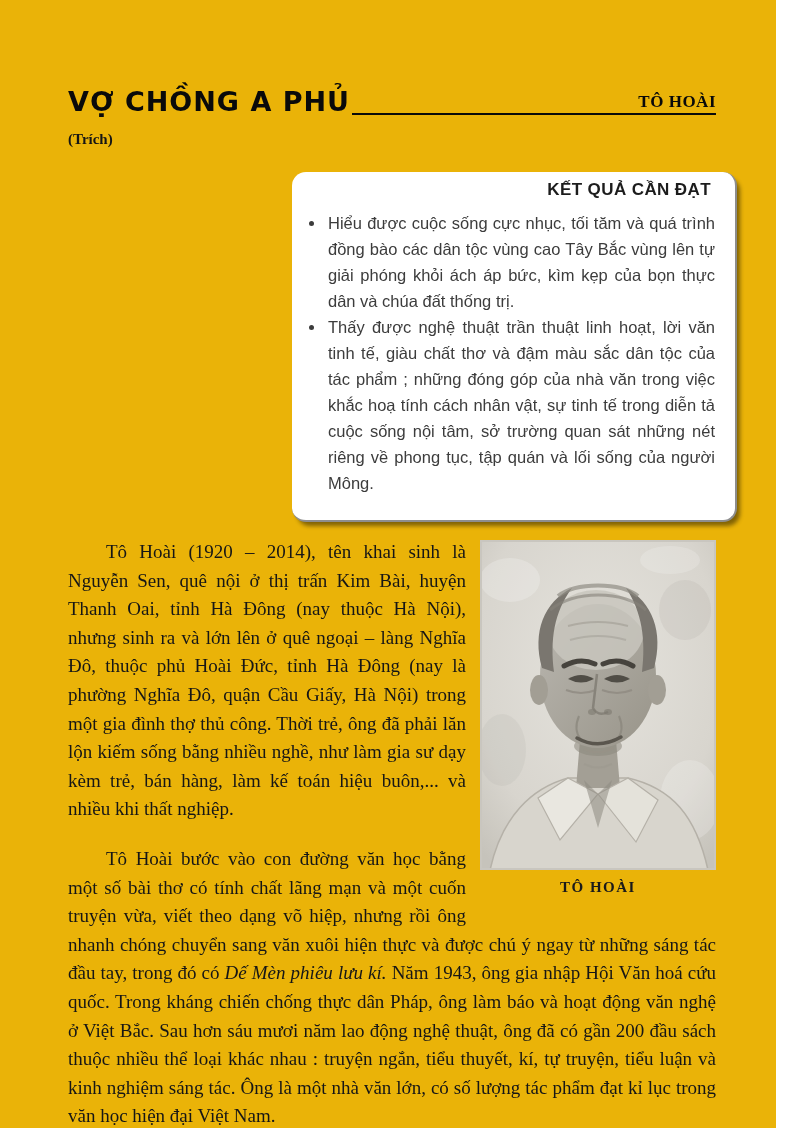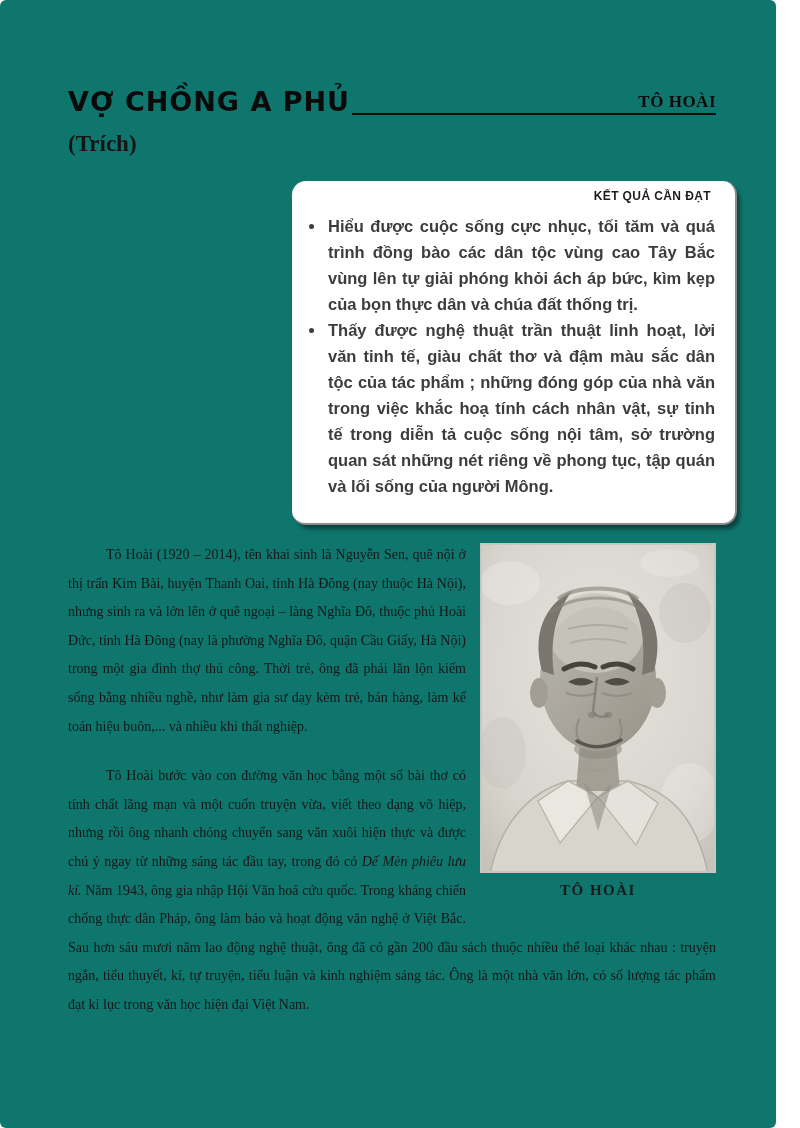--- a/index.html
+++ b/index.html
@@ -1,73 +1,73 @@
 <!DOCTYPE html>
 <html lang="vi"><head>
 <meta charset="utf-8">
 <style>
   html,body{margin:0;padding:0;background:#ffffff;}
   .page{
-    width:776px;height:1128px;background:#0f766e;box-sizing:border-box;
+    width:776px;height:1128px;background:#eab308;box-sizing:border-box;
     padding:88px 60px 0 68px;position:relative;overflow:hidden;
-    font-family:"Liberation Serif",serif;color:#151515;border-radius:6px;
+    font-family:"Liberation Serif",serif;color:#151515;
   }
   
   .title-row{display:flex;align-items:flex-end;}
   .doc-title{
     margin:0;font-family:"DejaVu Sans",sans-serif;font-weight:bold;
     font-size:27px;letter-spacing:1px;color:#0a0a0a;line-height:1;
     white-space:nowrap;
   }
   .title-rule{
     flex:1;display:flex;justify-content:flex-end;align-items:flex-end;
     border-bottom:2.5px solid #0a0a0a;padding-bottom:3px;margin-left:2px;
   }
   .doc-author{
     font-family:"Liberation Serif",serif;font-weight:bold;font-size:17px;
     letter-spacing:0.5px;color:#0a0a0a;line-height:1;
   }
   .excerpt{
-    margin:16px 0 0 0;font-weight:bold;font-size:23px;color:#151515;
+    margin:16px 0 0 0;font-weight:bold;font-size:15px;color:#151515;
   }
   
   .results-box{
     margin:24px 0 0 224px;width:445px;box-sizing:border-box;
     border-right:2px solid #8d8d8d;border-bottom:2px solid #8d8d8d;
     border-radius:14px;
     box-shadow:4px 5px 4px -1px rgba(0,0,0,0.45);
     padding:8px 20px 24px 14px;background:#fff;
     font-family:"Liberation Sans",sans-serif;
   }
   .results-heading{
-    margin:0 4px 10px 0;text-align:right;font-size:12px;font-weight:bold;
+    margin:0 4px 10px 0;text-align:right;font-size:17px;font-weight:bold;
     letter-spacing:0.4px;color:#1c1c1c;
   }
   .results-list{
     margin:0;padding-left:20px;list-style:disc;
     font-size:16.5px;line-height:26px;text-align:justify;color:#3c3c3c;
   }
-  .results-list li{padding-left:2px;font-weight:bold;}
+  .results-list li{padding-left:2px;}
   .results-list li + li{margin-top:0;}
   
   .intro-heading{
     margin:38px 0 0 0;font-size:20px;font-weight:bold;letter-spacing:1px;
     color:#101010;font-family:"Liberation Serif",serif;
   }
   .intro-body{margin-top:16px;}
   .portrait-figure{
     float:right;width:236px;margin:2px 0 8px 14px;text-align:center;
   }
   .portrait-frame{display:block;width:236px;height:330px;}
   .portrait-caption{
     margin-top:9px;font-weight:bold;font-size:15px;letter-spacing:1.5px;
     color:#1a1a1a;font-family:"Liberation Serif",serif;
   }
   .body-p{
-    margin:0;font-size:14px;line-height:28.6px;text-align:justify;
+    margin:0;font-size:19px;line-height:28.6px;text-align:justify;
     text-indent:38px;color:#161616;
   }
   .body-p + .body-p{margin-top:21px;}
   .book-title{font-style:italic;}
   .clearfix::after{content:"";display:block;clear:both;}
 </style>
 </head>
 <body>
 
 <div class="page">

